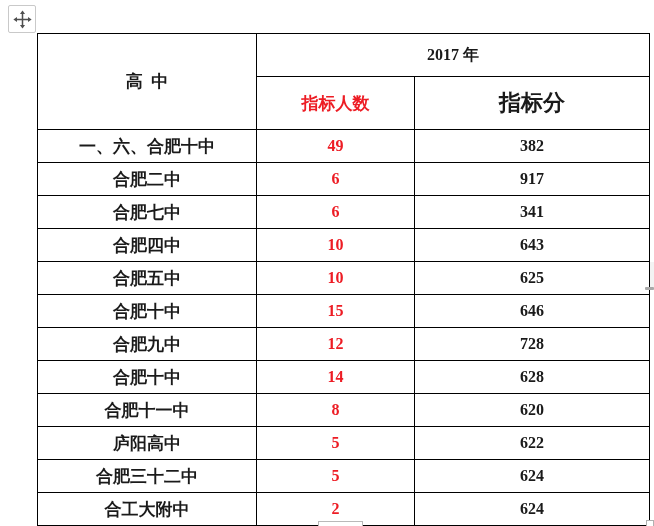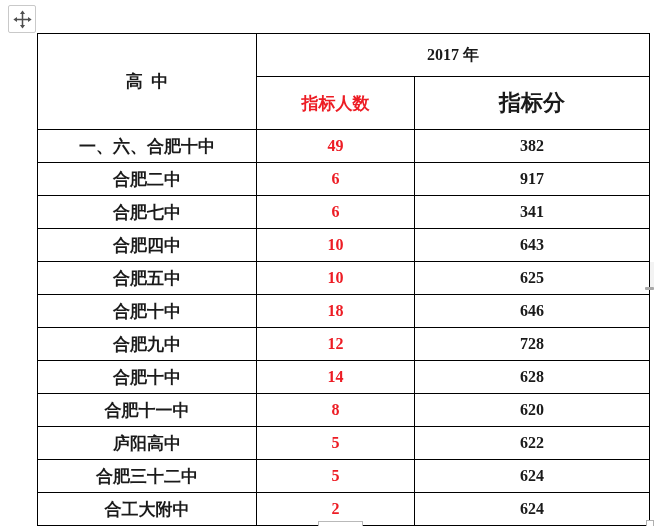--- a/index.html
+++ b/index.html
@@ -118,21 +118,21 @@
           <td class="c-quota">10</td>
           <td class="c-score">643</td>
         </tr>
         <tr>
           <td class="c-school">合肥五中</td>
           <td class="c-quota">10</td>
           <td class="c-score">625</td>
         </tr>
         <tr>
           <td class="c-school">合肥十中</td>
-          <td class="c-quota">18</td>
+          <td class="c-quota">15</td>
           <td class="c-score">646</td>
         </tr>
         <tr>
           <td class="c-school">合肥九中</td>
           <td class="c-quota">12</td>
           <td class="c-score">728</td>
         </tr>
         <tr>
           <td class="c-school">合肥十中</td>
           <td class="c-quota">14</td>

